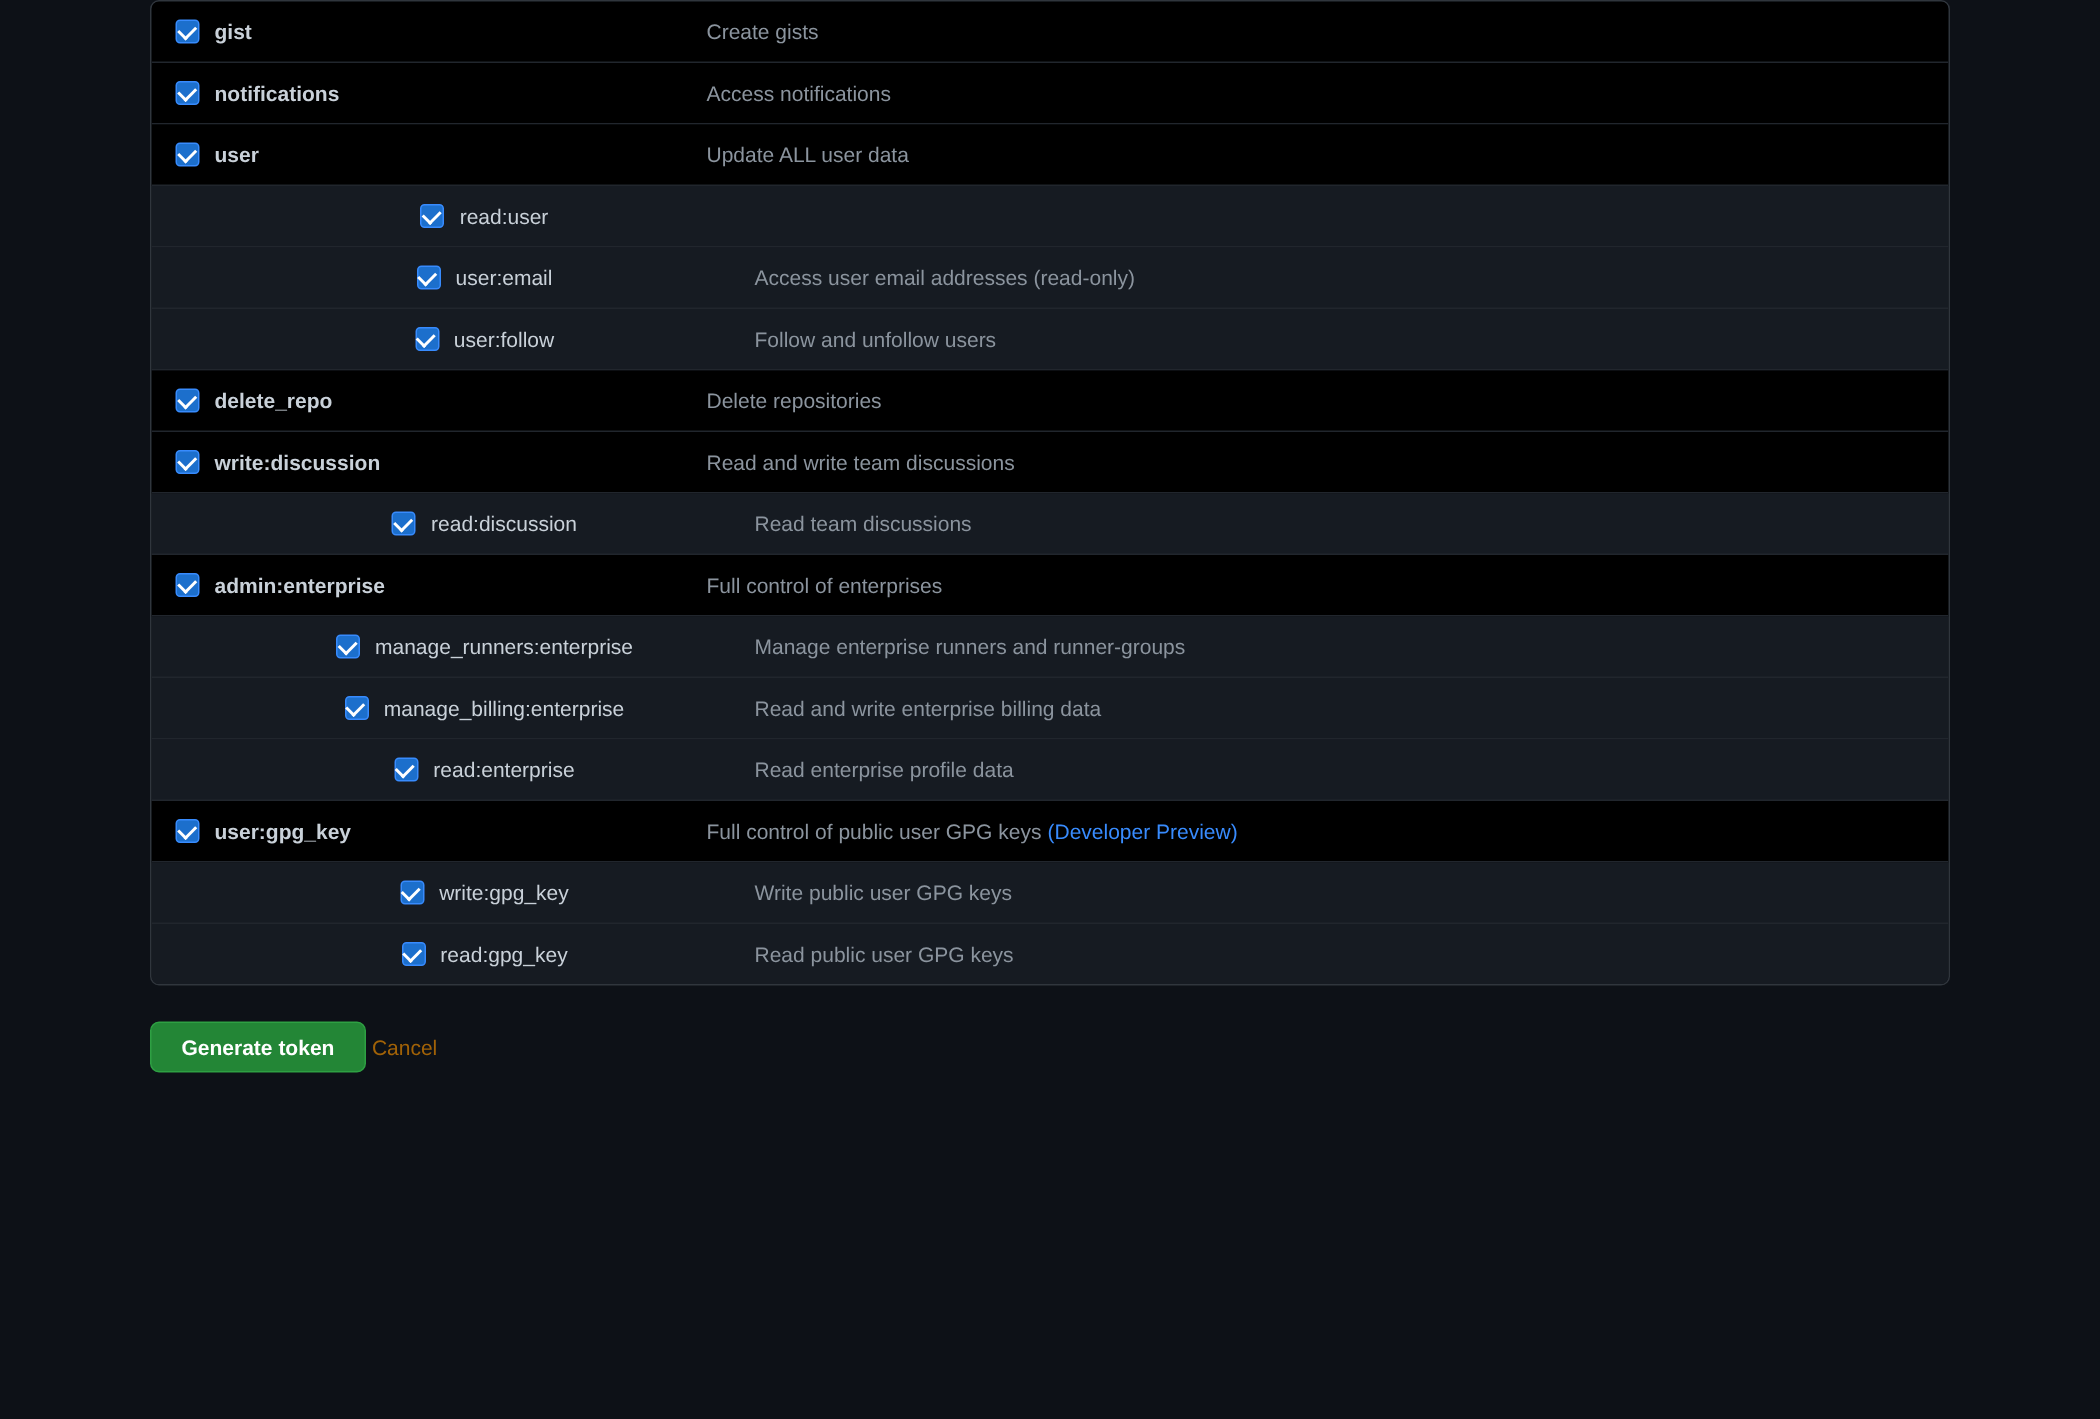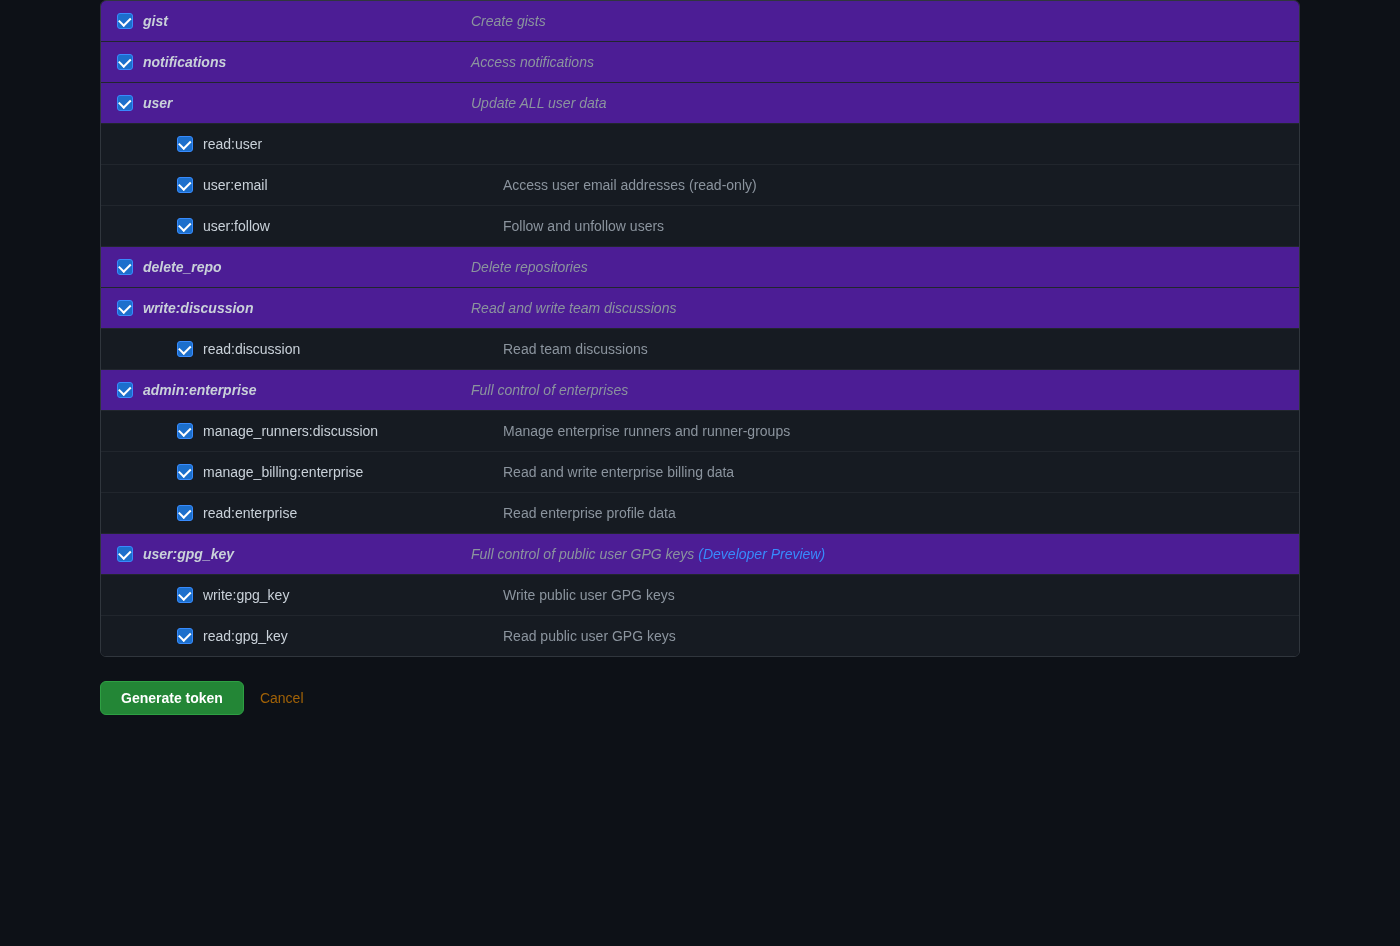--- a/index.html
+++ b/index.html
@@ -40,33 +40,33 @@
     .permission-row:last-child {
       border-bottom: none;
     }
 
     .permission-row.sub-row {
       padding-left: 48px;
       background-color: #161b22;
     }
 
     .permission-row.parent-row {
-      background-color: #4c1d95;
-      font-style: italic;
+      background-color: #000000;
     }
 
     .checkbox-area {
       display: flex;
       align-items: center;
       min-width: 320px;
       flex-shrink: 0;
     }
 
     .checkbox-area.indented {
       padding-left: 28px;
+      justify-content: center;
     }
 
     .checkbox {
       width: 16px;
       height: 16px;
       background-color: #1c6fcc;
       border: 1px solid #388bfd;
       border-radius: 3px;
       display: flex;
       align-items: center;
@@ -105,21 +105,21 @@
 
     .developer-preview-link {
       color: #388bfd;
       text-decoration: none;
       margin-left: 4px;
     }
 
     .footer-area {
       display: flex;
       align-items: center;
-      gap: 16px;
+      gap: 4px;
       margin-top: 24px;
       padding-left: 0;
     }
 
     .generate-token-btn {
       background-color: #238636;
       color: #ffffff;
       border: 1px solid #2ea043;
       border-radius: 6px;
       padding: 8px 20px;
@@ -206,21 +206,21 @@
       <div class="permission-row parent-row">
         <div class="checkbox-area">
           <div class="checkbox"></div>
           <span class="permission-name">admin:enterprise</span>
         </div>
         <div class="permission-description">Full control of enterprises</div>
       </div>
       <div class="permission-row sub-row">
         <div class="checkbox-area indented">
           <div class="checkbox"></div>
-          <span class="permission-name normal">manage_runners:discussion</span>
+          <span class="permission-name normal">manage_runners:enterprise</span>
         </div>
         <div class="permission-description">Manage enterprise runners and runner-groups</div>
       </div>
       <div class="permission-row sub-row">
         <div class="checkbox-area indented">
           <div class="checkbox"></div>
           <span class="permission-name normal">manage_billing:enterprise</span>
         </div>
         <div class="permission-description">Read and write enterprise billing data</div>
       </div>

